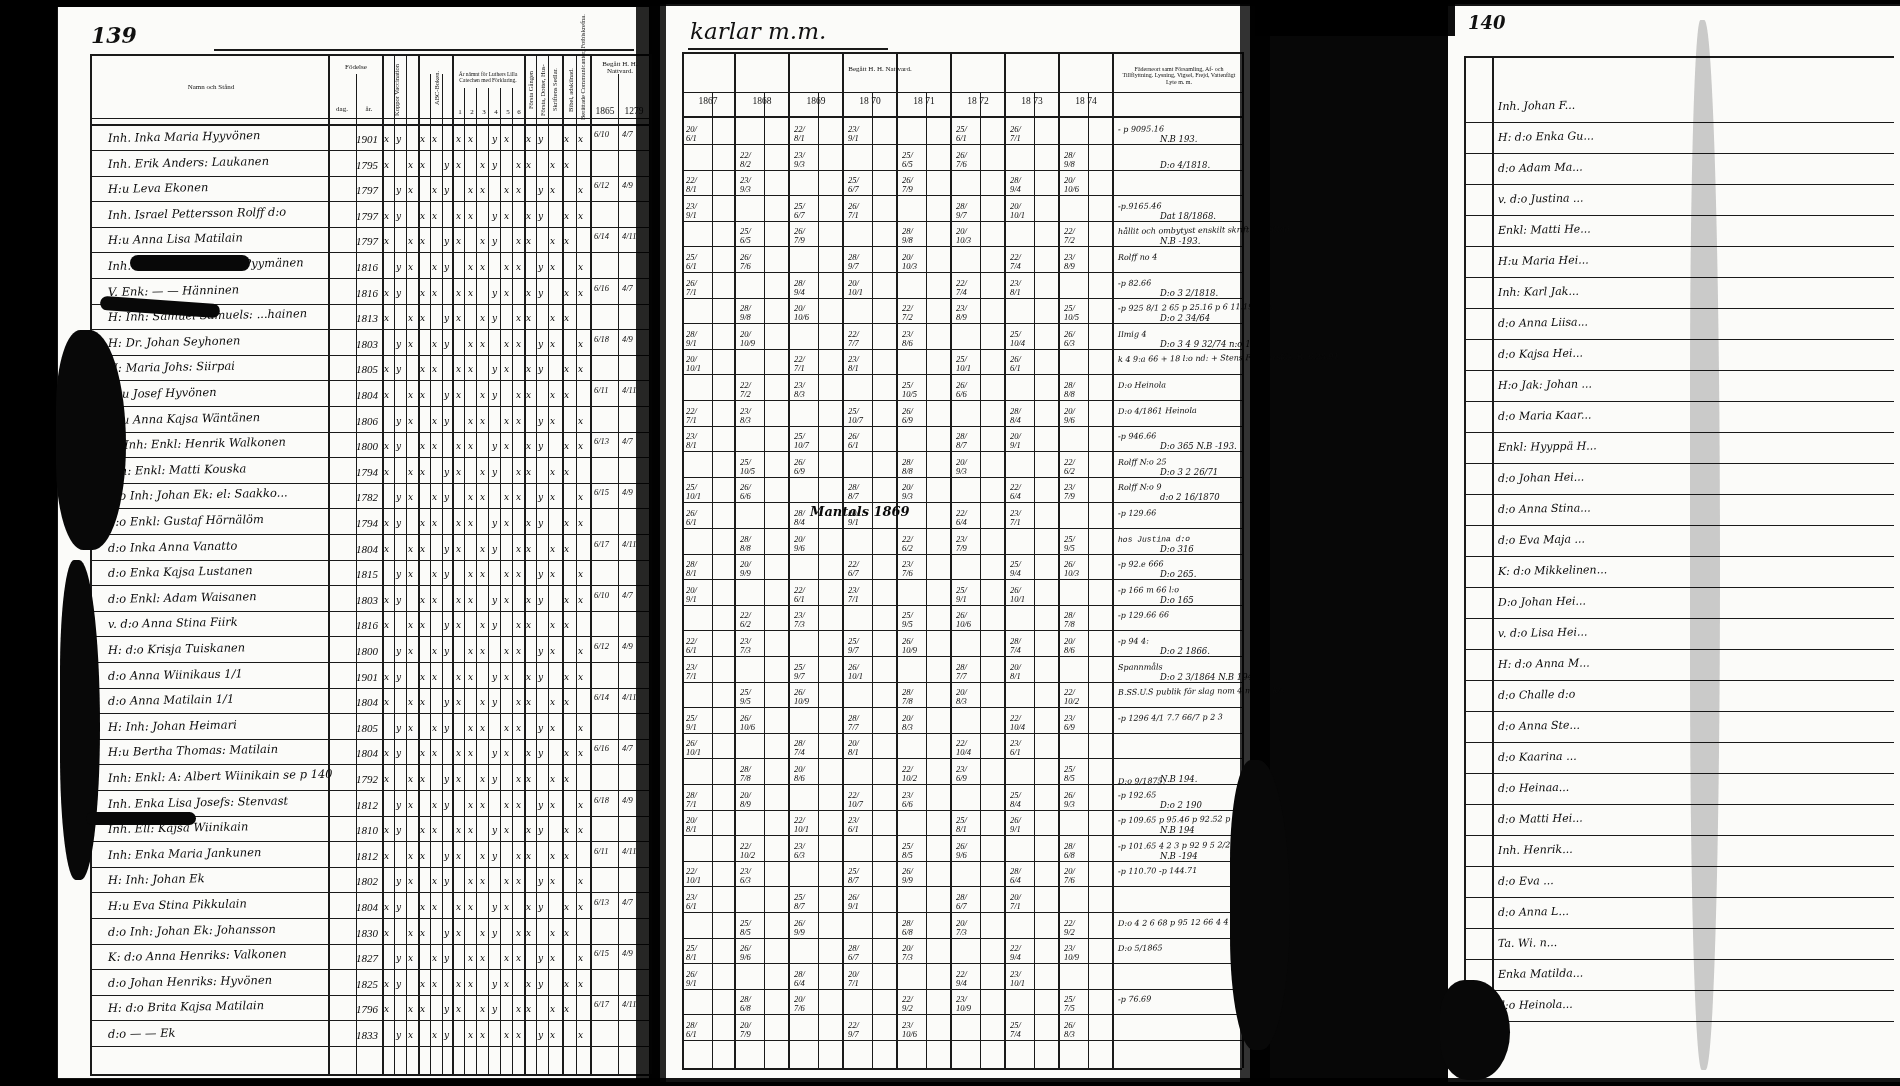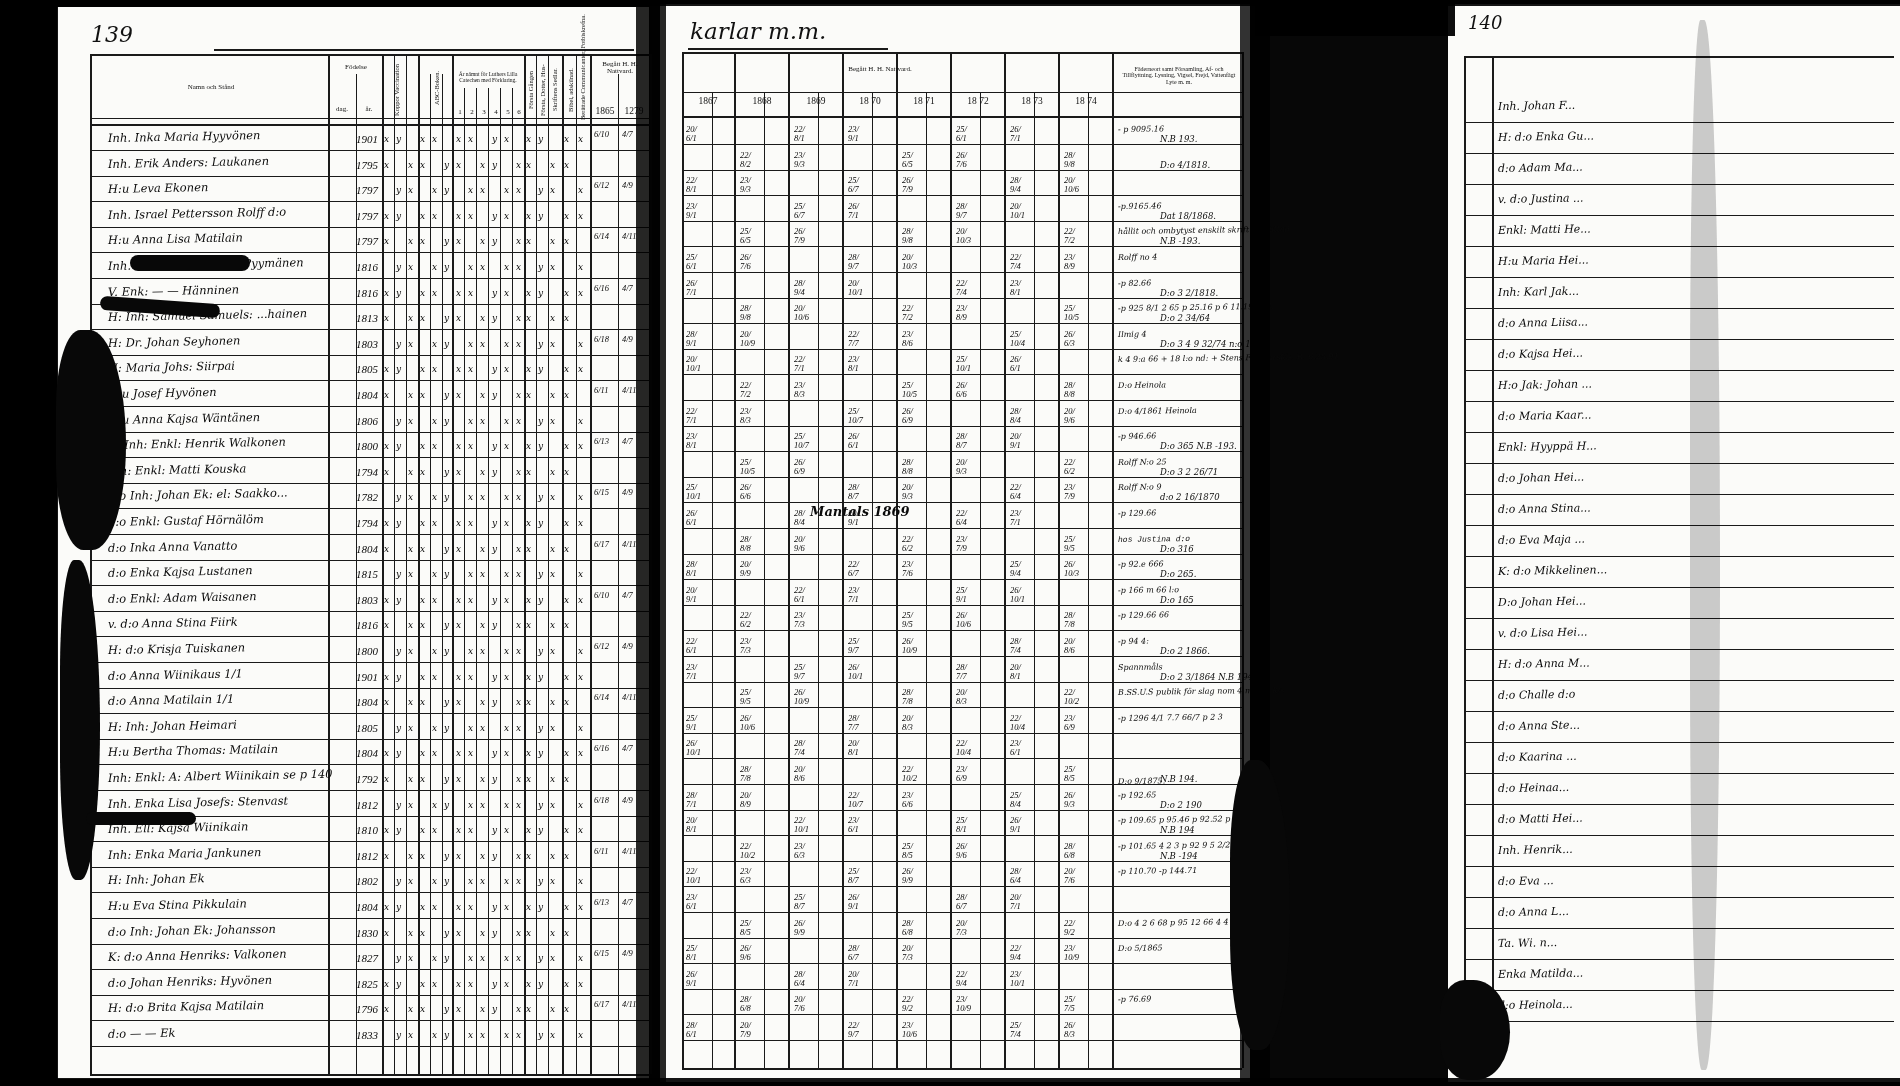--- a/index.html
+++ b/index.html
@@ -24,21 +24,21 @@
   .hw.tiny{font-size:9px;}
   .hw.num{font-family:"Liberation Serif",serif;font-style:italic;font-size:11px;}
 
   
   .vr{position:absolute;background:#1a1a1a;width:1px;}
   .vr.thick{width:2px;}
   .hr{position:absolute;background:#1a1a1a;height:1px;}
   .hr.thick{height:2px;}
 
   .title{font-family:"DejaVu Serif",serif;font-style:italic;font-size:23px;color:#111;}
-  .folio{font-family:"DejaVu Serif",serif;font-style:italic;font-size:22px;color:#111;}
+  .folio{font-family:"DejaVu Serif",serif;font-style:italic;font-size:22px;color:#111;font-weight:bold;}
 
   .hdr{font-size:7px;font-family:"Liberation Serif",serif;color:#111;
        text-align:center;line-height:1.05;}
   .hdr.vert{writing-mode:vertical-rl;transform:rotate(180deg);white-space:nowrap;
        font-size:6.5px;}
   .yr{font-size:9.5px;font-family:"Liberation Serif",serif;color:#111;text-align:center;}
 
   .blot{position:absolute;background:#080808;border-radius:40% 60% 55% 45%;}
 </style>
 </head>

